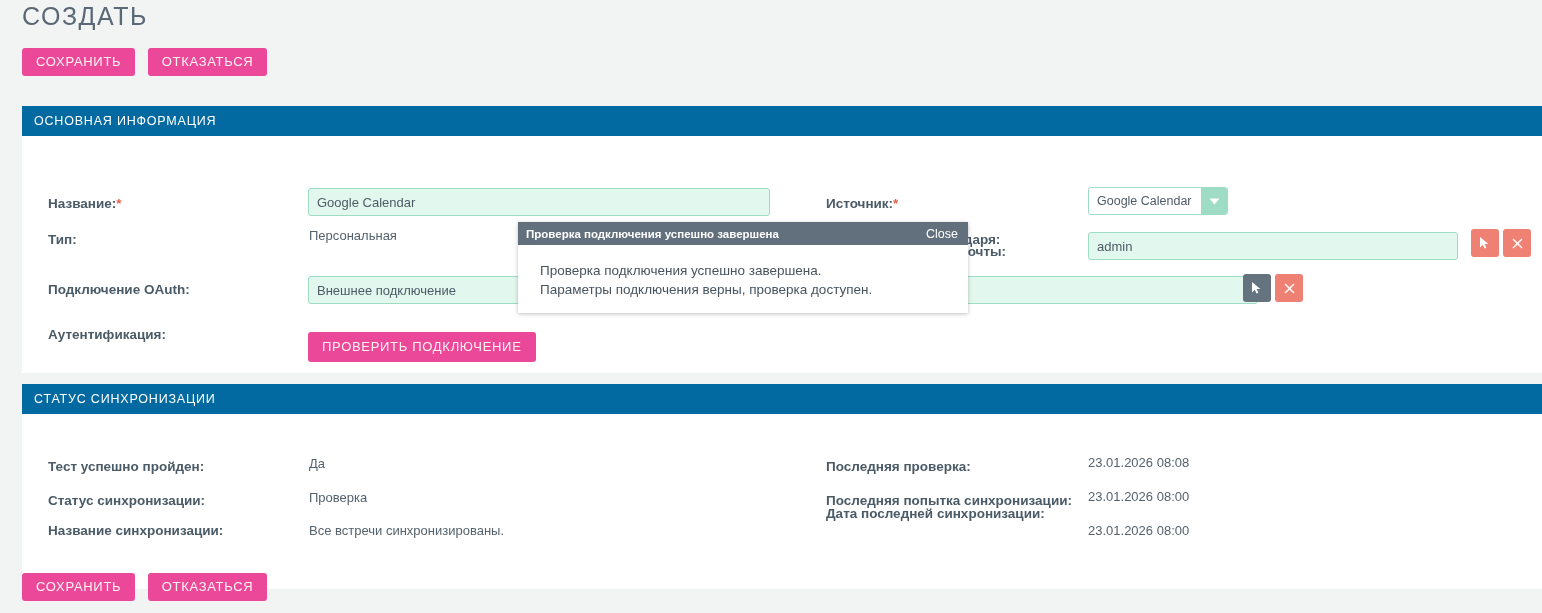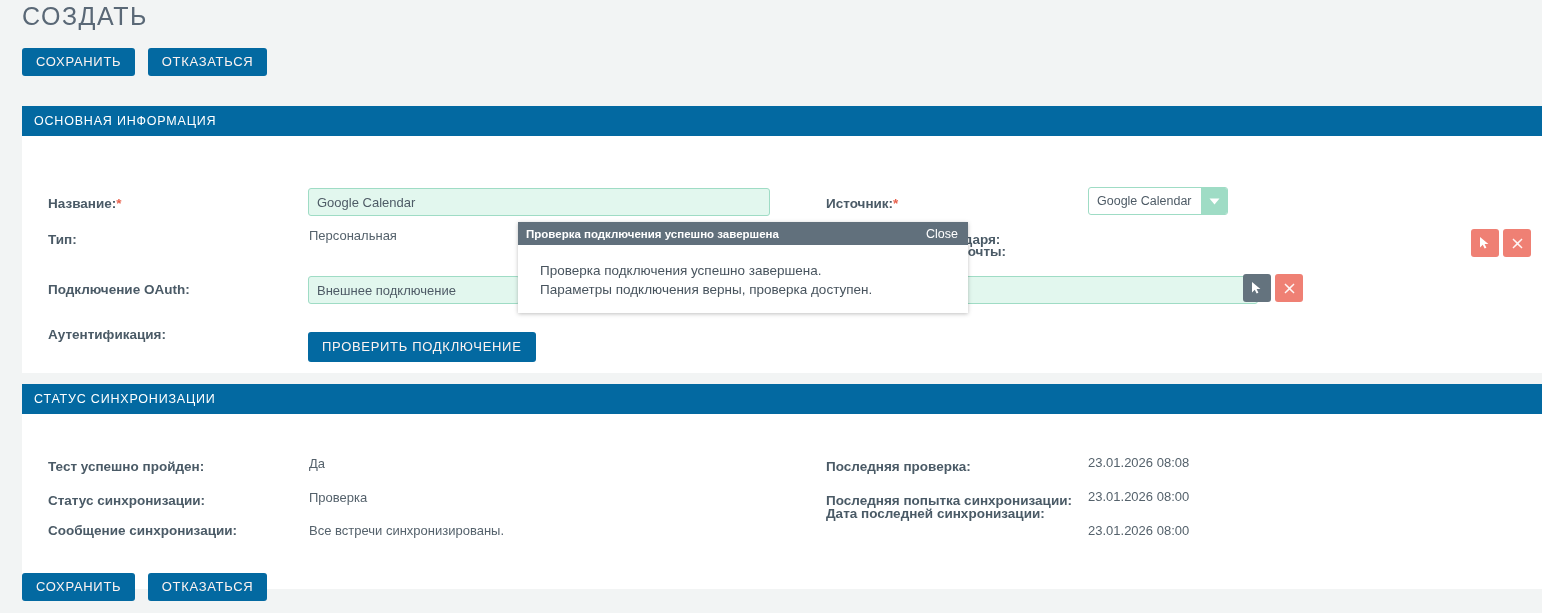--- a/index.html
+++ b/index.html
@@ -16,21 +16,21 @@
   
   .page-title {
     position: absolute; left: 22px; top: 2px;
     font-size: 25px; letter-spacing: 1.5px; color: #5a6876;
     font-weight: 400; white-space: nowrap; text-align: right;
   }
 
   
   .btn-coral {
     display: inline-block;
-    background: #0369a1;
+    background: #ec4899;
     color: #fdf3f1;
     border: none;
     border-radius: 3px;
     font-family: inherit;
     font-size: 13px;
     letter-spacing: 0.7px;
     padding: 0 14px;
     height: 28px;
     line-height: 28px;
     cursor: pointer;
@@ -206,20 +206,21 @@
           <svg width="11" height="7" viewBox="0 0 11 7">
               <path d="M0.5 0.5 L10.5 0.5 L5.5 6.5 Z" fill="#ffffff"></path>
             </svg>
         </div>
       </div>
 
       <div class="field-label" style="left:26px; top:96px;">Тип:</div>
       <div class="field-static" style="left:287px; top:92px;">Персональная</div>
 
       <div class="field-label" style="left:804px; top:96px;">Пользователь календаря:</div>
+      <input class="input-mint" style="left: 1066px; top: 96px; width: 370px;" value="admin">
       <button class="icon-btn coral" style="left:1449px; top:93px;">
         <svg width="12" height="14" viewBox="0 0 12 14">
             <path d="M1 1 L1 11.5 L3.8 8.8 L5.6 12.6 L7.4 11.7 L5.6 8 L9.4 8 Z" fill="#ffffff"></path>
           </svg>
       </button>
       <button class="icon-btn coral" style="left:1481px; top:93px;">
         <svg width="11" height="11" viewBox="0 0 11 11">
             <path d="M1.4 0.5 L5.5 4.2 L9.6 0.5 L10.5 1.6 L6.6 5.5 L10.5 9.4 L9.6 10.5 L5.5 6.8 L1.4 10.5 L0.5 9.4 L4.4 5.5 L0.5 1.6 Z" fill="#ffffff" opacity="0.92"></path>
           </svg>
       </button>
@@ -250,21 +251,21 @@
   <div class="panel" id="panel-sync">
     <div class="panel-header">СТАТУС СИНХРОНИЗАЦИИ</div>
     <div class="panel-body">
 
       <div class="field-label" style="left:26px; top:45px;">Тест успешно пройден:</div>
       <div class="field-static" style="left:287px; top:42px;">Да</div>
 
       <div class="field-label" style="left:26px; top:79px;">Статус синхронизации:</div>
       <div class="field-static" style="left:287px; top:76px;">Проверка</div>
 
-      <div class="field-label" style="left:26px; top:109px;">Сообщение синхронизации:</div>
+      <div class="field-label" style="left:26px; top:109px;">Название синхронизации:</div>
       <div class="field-static" style="left:287px; top:109px;">Все встречи синхронизированы.</div>
 
       <div class="field-label" style="left:804px; top:45px;">Последняя проверка:</div>
       <div class="field-static" style="left:1066px; top:41px;">23.01.2026 08:08</div>
 
       <div class="field-label" style="left:804px; top:79px;">Последняя попытка синхронизации:</div>
       <div class="field-static" style="left:1066px; top:75px;">23.01.2026 08:00</div>
 
       <div class="field-label" style="left:804px; top:92px;">Дата последней синхронизации:</div>
       <div class="field-static" style="left:1066px; top:109px;">23.01.2026 08:00</div>

